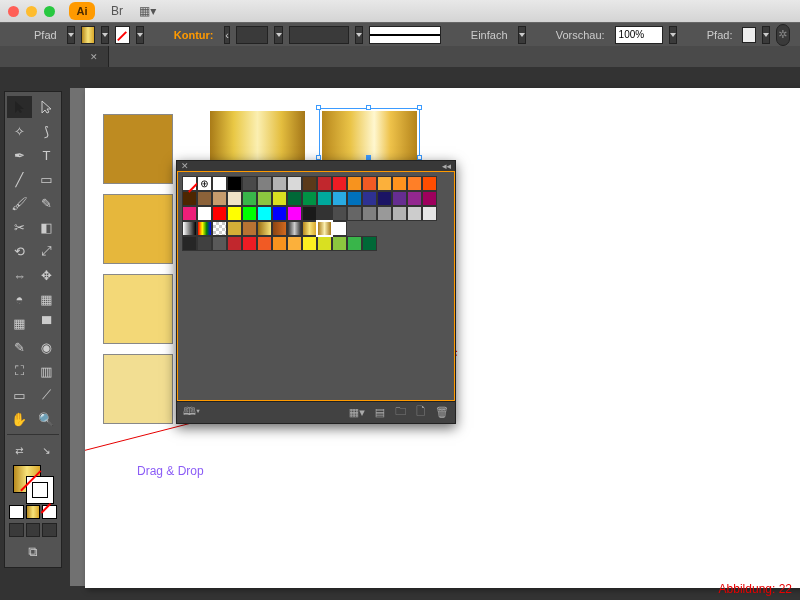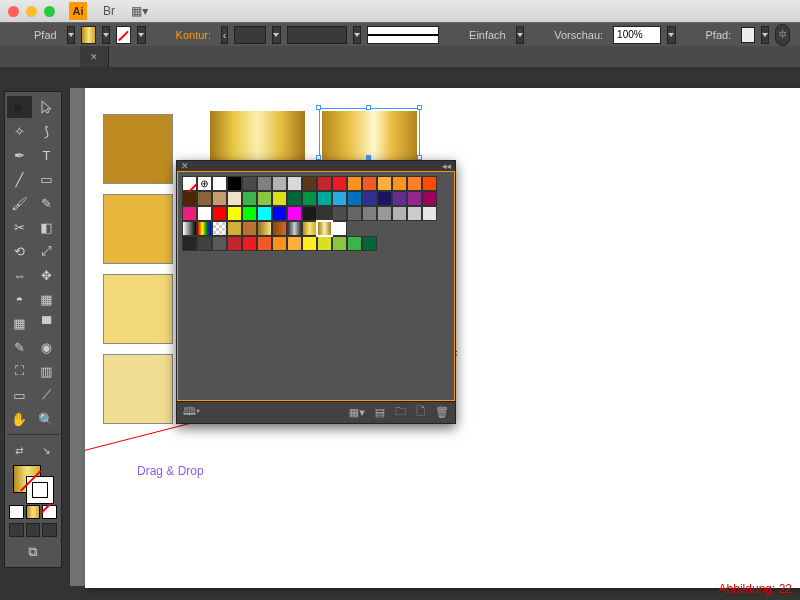--- a/index.html
+++ b/index.html
@@ -2,26 +2,26 @@
 <html><head>
 <meta charset="utf-8">
 <style>
   * { margin: 0; padding: 0; box-sizing: border-box; font-family: "Helvetica Neue", Arial, sans-serif; }
   body { background: #333; width: 800px; height: 600px; overflow: hidden; position: relative; }
   
   .titlebar { height: 22px; background: linear-gradient(#e8e8e8,#d4d4d4); display:flex; align-items:center; padding:0 8px; gap:6px;}
   .traffic { display:flex; gap:7px; }
   .traffic span{ width:11px;height:11px;border-radius:50%; display:block;}
   .tl-close{background:#ff5f57;} .tl-min{background:#febc2e;} .tl-max{background:#28c840;}
-  .ai-badge{ width:18px;height:18px;background:#ff9a00;border-radius:0;display:flex;align-items:center;justify-content:center;color:#4a2a00;font-weight:bold;font-size:11px;margin-left:8px;}
+  .ai-badge{ width:26px;height:18px;background:#ff9a00;border-radius:6px;display:flex;align-items:center;justify-content:center;color:#4a2a00;font-weight:bold;font-size:11px;margin-left:8px;}
   .tb-ico{ color:#555; font-size:12px; margin-left:10px;}
   
   .controlbar{ height:24px; background:#535353; border-top:1px solid #666; display:flex; align-items:center; padding:0 10px; gap:6px; color:#ccc; font-size:11px;}
   .cb-label{ color:#ccc; padding:0 4px;margin-left:20px;}
-  .cb-label.orange{ color:#ff9a00;}
+  .cb-label.orange{ color:#ff9a00;font-weight:bold;}
   .swatch-box{ width:22px;height:18px; background:linear-gradient(90deg,#b88a1e,#f7e37a,#d9a72a); border:1px solid #222;}
   .swatch-box.none{ background:#fff; position:relative;}
   .swatch-box.none::after{content:"";position:absolute;left:0;top:50%;right:0;border-top:2px solid red;transform:rotate(-45deg);}
   .cb-field{ height:18px; background:#3a3a3a; border:1px solid #222; display:flex;align-items:center;padding:0 4px;min-width:32px;}
   .cb-wide{min-width:60px;}
   .cb-strokepreview{ width:90px;height:18px;background:#fff;border:1px solid #222;display:flex;align-items:center;justify-content:center;}
   .cb-strokepreview .line{ width:70px;border-top:2px solid #000;}
   .cb-drop{ width:12px;height:18px;background:#3a3a3a;border:1px solid #222;display:flex;align-items:center;justify-content:center;}
   .chev{ width:0;height:0;border-left:3px solid transparent;border-right:3px solid transparent;border-top:4px solid #ccc;}
   .cb-input{ width:48px;height:18px;background:#fff;border:1px solid #222;color:#000;font-size:10px;padding:0 3px;}

